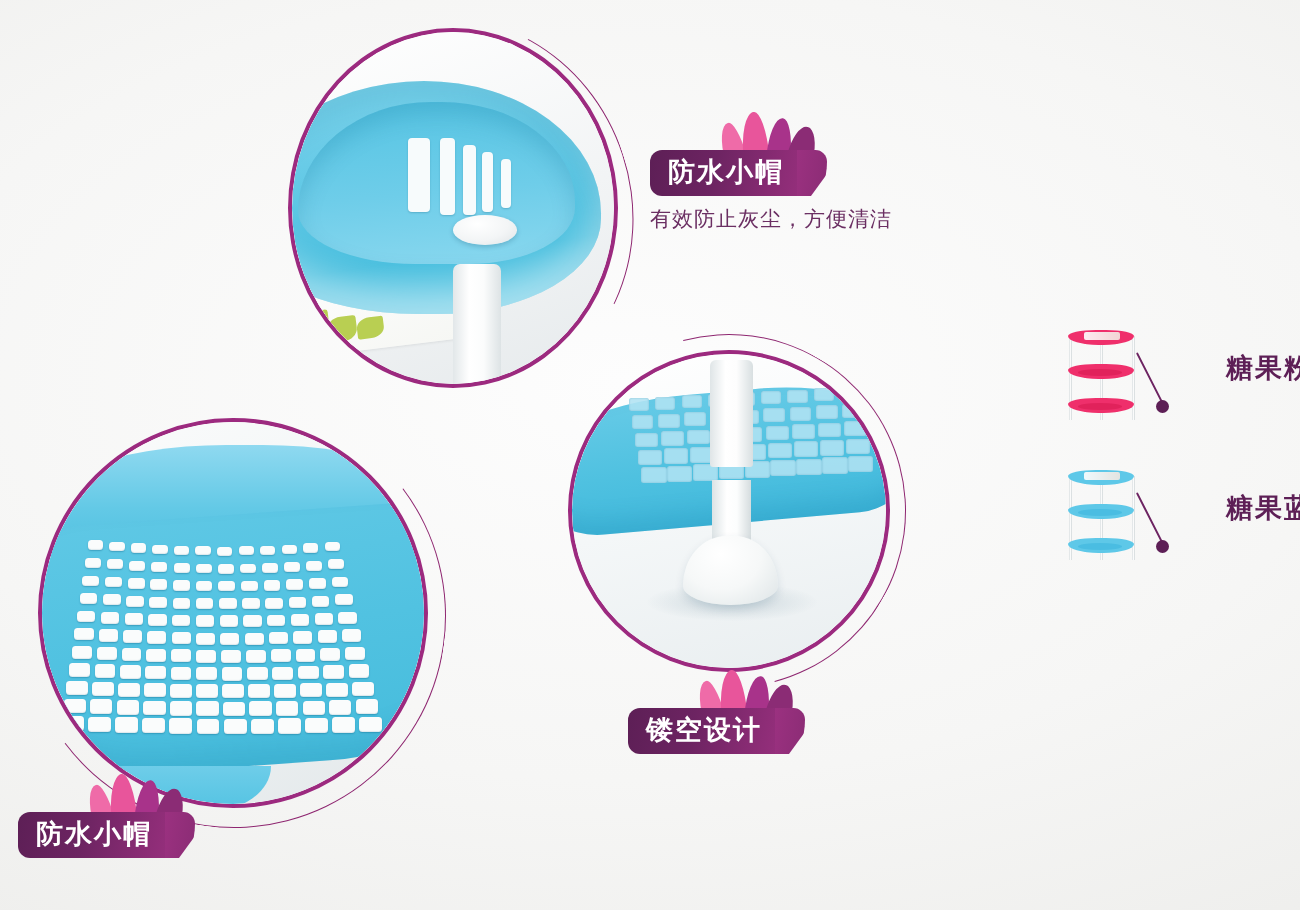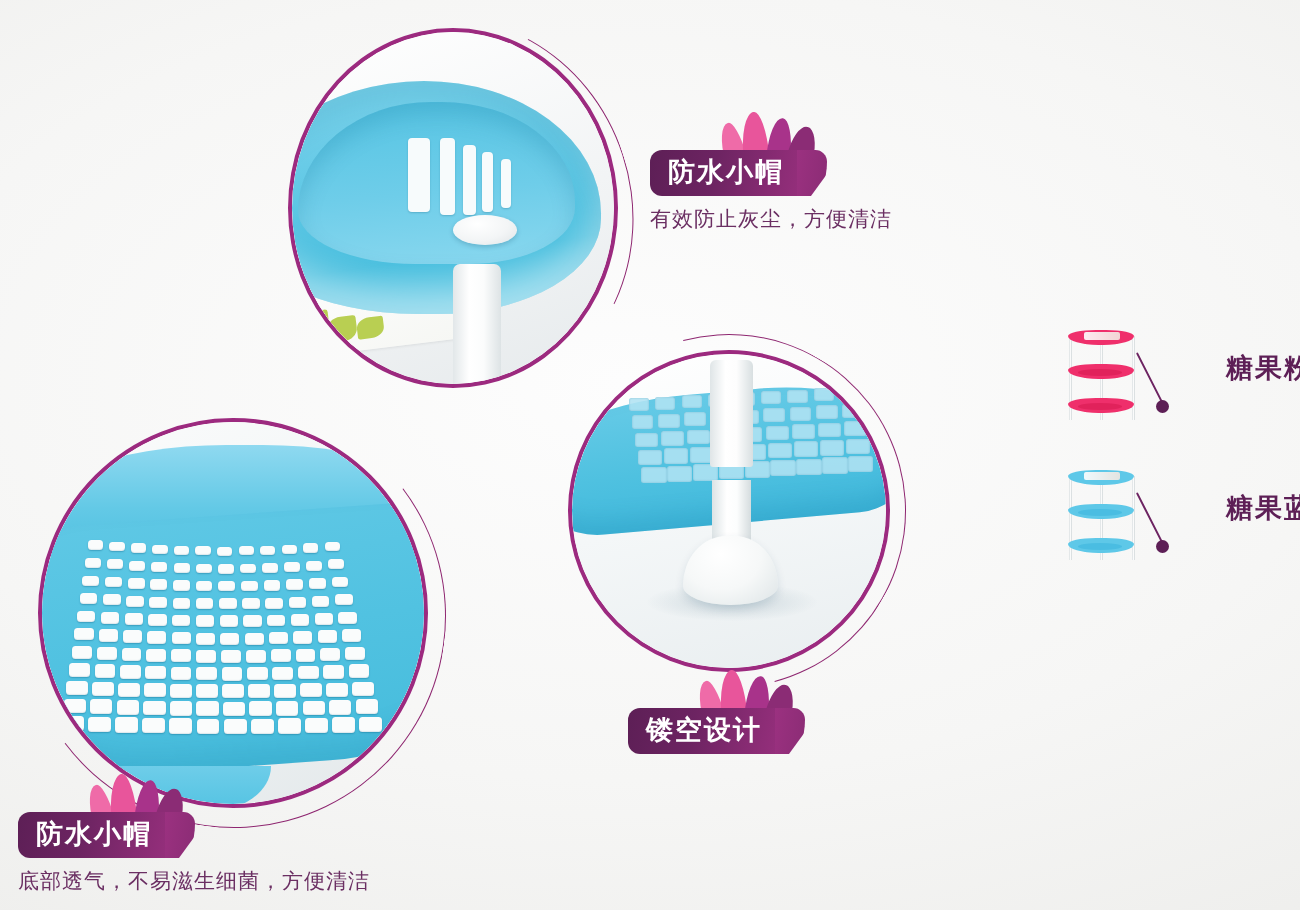--- a/index.html
+++ b/index.html
@@ -476,21 +476,20 @@
         <div class="flame" style="left:48px; width:24px; height:44px; background:#a8338a;
              border-radius:54% 46% 8% 8% / 92% 88% 10% 10%; transform:rotate(5deg);"></div>
         <div class="flame" style="left:68px; width:26px; height:36px; background:#8b2c75;
              border-radius:52% 48% 8% 8% / 90% 86% 12% 12%; transform:rotate(13deg);"></div>
       </div>
       <div class="badge">
         <span>防水小帽</span>
         <span class="badge-tail"></span>
       </div>
     </div>
-    <div class="sub">底部透气，不易滋生细菌，方便清洁</div>
   </div>
 
   <div class="swatches">
 
     <div class="swatch-row">
       <div class="rack">
         <div class="rack-post" style="left:3px;"></div>
         <div class="rack-post" style="left:34px;"></div>
         <div class="rack-post" style="left:66px;"></div>
         <div class="rack-shelf s1" style="background:#ef2f6b;">

